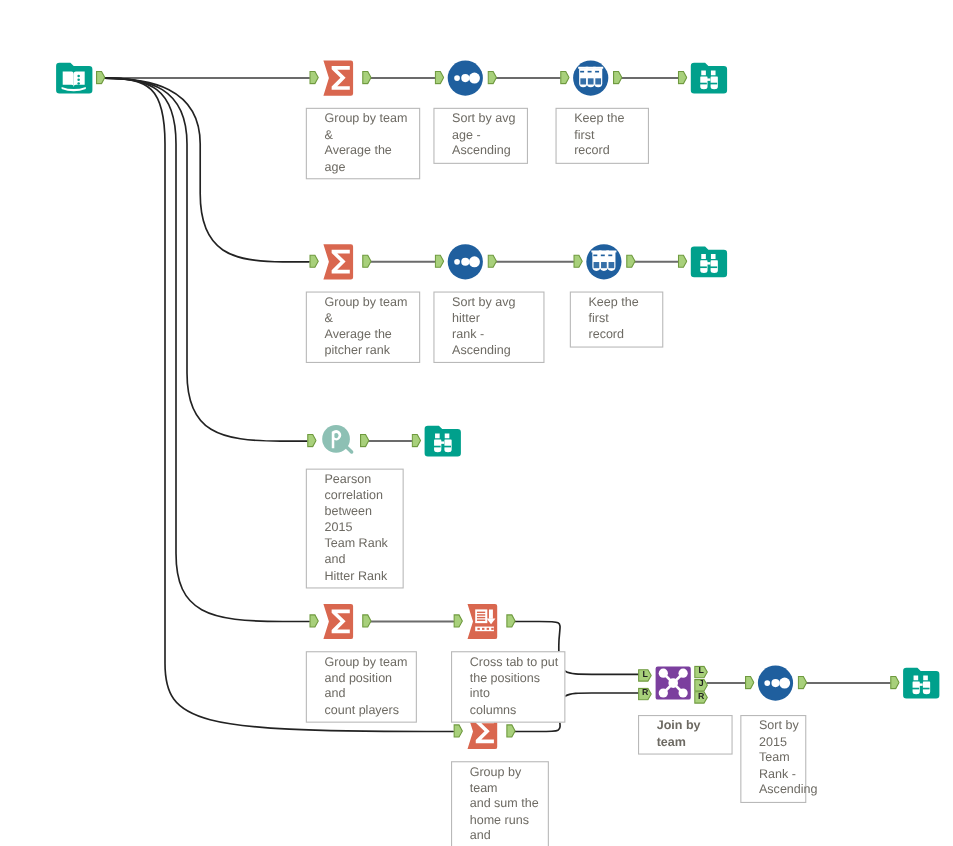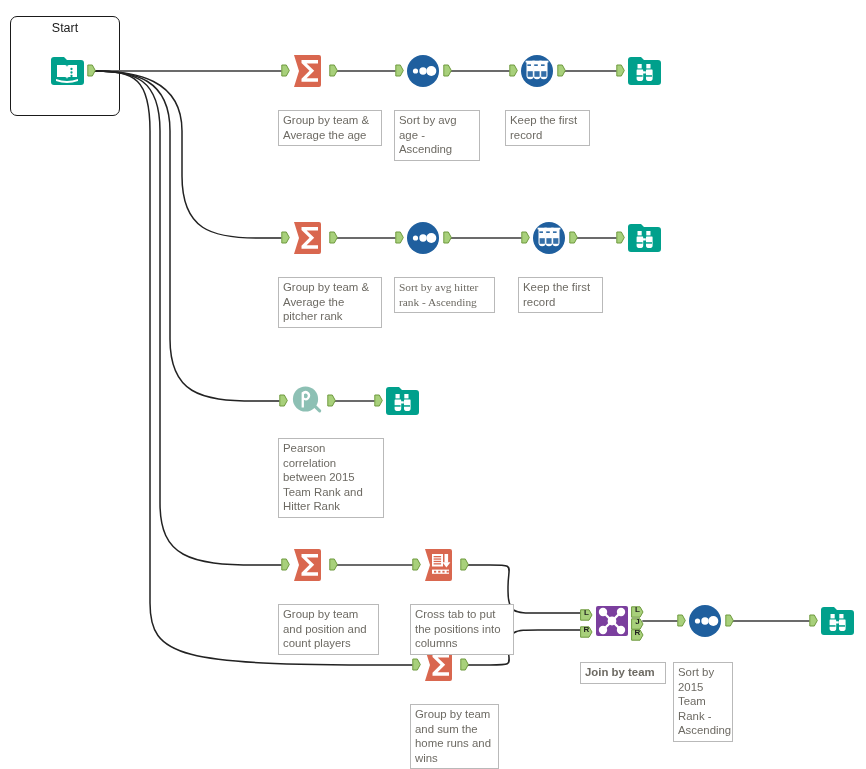--- a/index.html
+++ b/index.html
@@ -50,34 +50,30 @@
   }
 
   
   .note{
     position:absolute;
     border:1px solid #b9b9b9;
     background:#ffffff;
     color:#6d6a63;
     font-size:11.4px;
     line-height:14.6px;
-    padding:2px 4px 3px 4px;
+    padding:2px 4px 3px 16px;
     box-sizing:border-box;
     white-space:pre-line;
-    margin-top:12px;
   }
 </style>
 </head>
 <body>
 
 <div id="canvas">
 
-  <div class="container-box" id="start-container" style="left: 10px; top: 16px; width: 110px; height: 100px; border-color: rgb(26, 26, 26);">
-    <div class="container-title">Start</div>
-  </div>
 
   <svg id="wires" viewBox="0 0 866 769">
       <g>
         <path d="M95 71 L281 71" fill="none" stroke="#6b6b6b" stroke-width="1.8" stroke-linecap="round"></path>
       </g>
       <g>
         <path d="M337 71 L395 71" fill="none" stroke="#6b6b6b" stroke-width="1.8" stroke-linecap="round"></path>
       </g>
       <g>
         <path d="M451 71 L509 71" fill="none" stroke="#6b6b6b" stroke-width="1.8" stroke-linecap="round"></path>
@@ -460,25 +456,25 @@
   <div id="note-layer">
       <div class="note" style="left: 278px; top: 98px; width: 104px; min-height: 33px; color: rgb(109, 106, 99); border-color: rgb(185, 185, 185);">Group by team &amp;
 Average the age</div>
       <div class="note" style="left: 394px; top: 98px; width: 86px; min-height: 33px; color: rgb(109, 106, 99); border-color: rgb(185, 185, 185);">Sort by avg age -
 Ascending</div>
       <div class="note" style="left: 505px; top: 98px; width: 85px; min-height: 33px; color: rgb(109, 106, 99); border-color: rgb(185, 185, 185);">Keep the first
 record</div>
       <div class="note" style="left: 278px; top: 265px; width: 104px; min-height: 48px; color: rgb(109, 106, 99); border-color: rgb(185, 185, 185);">Group by team &amp;
 Average the
 pitcher rank</div>
-      <div class="note" style="left: 394px; top: 265px; width: 101px; min-height: 33px; color: rgb(109, 106, 99); border-color: rgb(185, 185, 185); font-family: Liberation Serif, serif;">Sort by avg hitter
+      <div class="note" style="left: 394px; top: 265px; width: 101px; min-height: 33px; color: rgb(109, 106, 99); border-color: rgb(185, 185, 185);">Sort by avg hitter
 rank - Ascending</div>
       <div class="note" style="left: 518px; top: 265px; width: 85px; min-height: 33px; color: rgb(109, 106, 99); border-color: rgb(185, 185, 185);">Keep the first
 record</div>
-      <div class="note" style="left: 278px; top: 426px; width: 106px; min-height: 78px; color: rgb(109, 106, 99); border-color: rgb(185, 185, 185);">Pearson
+      <div class="note" style="left: 278px; top: 426px; width: 89px; min-height: 78px; color: rgb(109, 106, 99); border-color: rgb(185, 185, 185);">Pearson
 correlation
 between 2015
 Team Rank and
 Hitter Rank</div>
       <div class="note" style="left: 278px; top: 592px; width: 101px; min-height: 48px; color: rgb(109, 106, 99); border-color: rgb(185, 185, 185);">Group by team
 and position and
 count players</div>
       <div class="note" style="left: 410px; top: 592px; width: 104px; min-height: 48px; color: rgb(109, 106, 99); border-color: rgb(185, 185, 185);">Cross tab to put
 the positions into
 columns</div>

